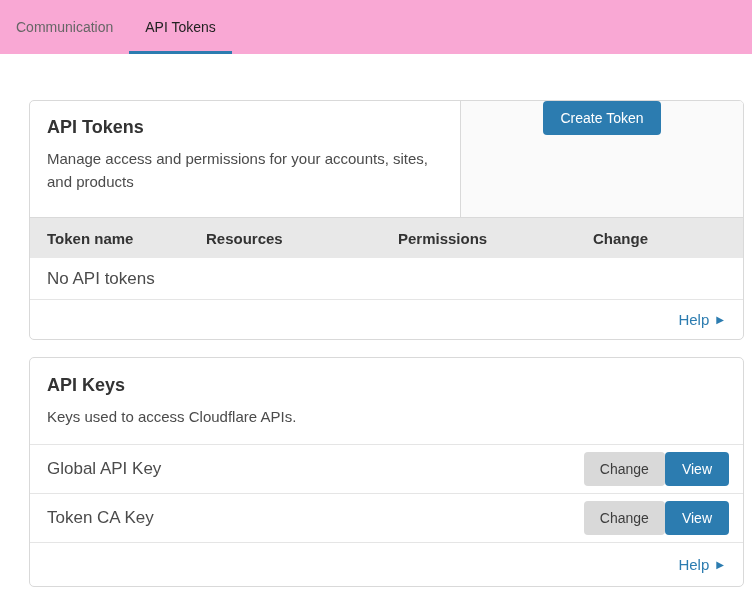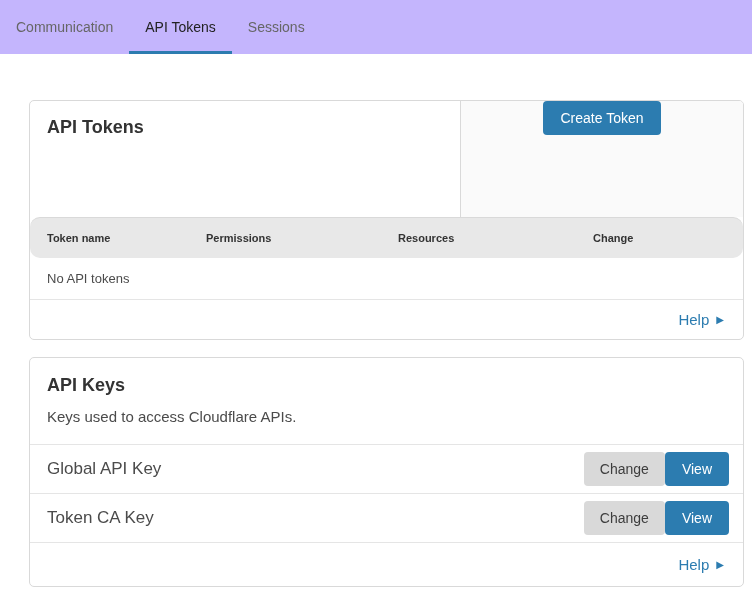--- a/index.html
+++ b/index.html
@@ -8,21 +8,21 @@
     width: 752px; height: 592px;
     background: #ffffff;
     font-family: "Liberation Sans", sans-serif;
     color: #333;
     overflow: hidden;
   }
 
   
   .tabbar {
     height: 54px;
-    background: #c4b5fd;
+    background: #f9a8d4;
     display: flex;
     align-items: stretch;
   }
   .tab {
     display: flex; align-items: center;
     padding: 0 16px;
     font-size: 14px;
     color: #666;
     cursor: pointer;
     position: relative;
@@ -79,30 +79,29 @@
   .btn-secondary { background: #d9d9d9; color: #3d3d3d; padding: 8px 16px; }
 
   .table-header {
     display: grid;
     grid-template-columns: 159px 192px 195px 1fr;
     align-items: center;
     height: 41px;
     padding-left: 17px;
     background: #e8e8e8;
     border-top: 1px solid #d9d9d9;
-    font-size: 11px;
+    font-size: 15px;
     font-weight: 700;
     color: #333;
-    border-radius: 10px;
   }
   .empty-row {
     height: 42px;
     display: flex; align-items: center;
     padding-left: 17px;
-    font-size: 13px;
+    font-size: 17px;
     color: #4b4b4b;
     border-bottom: 1px solid #e5e5e5;
   }
   .card-footer {
     height: 39px;
     display: flex; align-items: center; justify-content: flex-end;
     padding-right: 19px;
     text-align: right;
   }
   .help-link {
@@ -126,39 +125,39 @@
   .key-label { font-size: 17px; color: #4b4b4b; }
   .key-actions { display: flex; }
   .card2 .card-footer { border-top: 1px solid #e5e5e5; height: 44px; }
 </style>
 </head>
 <body>
 
 <div class="tabbar">
   <div class="tab">Communication</div>
   <div class="tab active">API Tokens</div>
-  <div class="tab">Sessions</div>
 </div>
 
 <div class="content">
 
   <section class="card">
     <div class="card1-header">
       <div class="card1-header-left">
         <h2 class="card-title">API Tokens</h2>
+        <p class="card-desc">Manage access and permissions for your accounts, sites, and products</p>
       </div>
       <div class="card1-header-right">
         <button class="btn btn-primary">Create Token</button>
       </div>
     </div>
 
     <div class="table-header">
       <div>Token name</div>
+      <div>Resources</div>
       <div>Permissions</div>
-      <div>Resources</div>
       <div>Change</div>
     </div>
 
     <div class="empty-row">
       <span>No API tokens</span>
     </div>
 
     <div class="card-footer">
       <a class="help-link">
         <span>Help</span>

